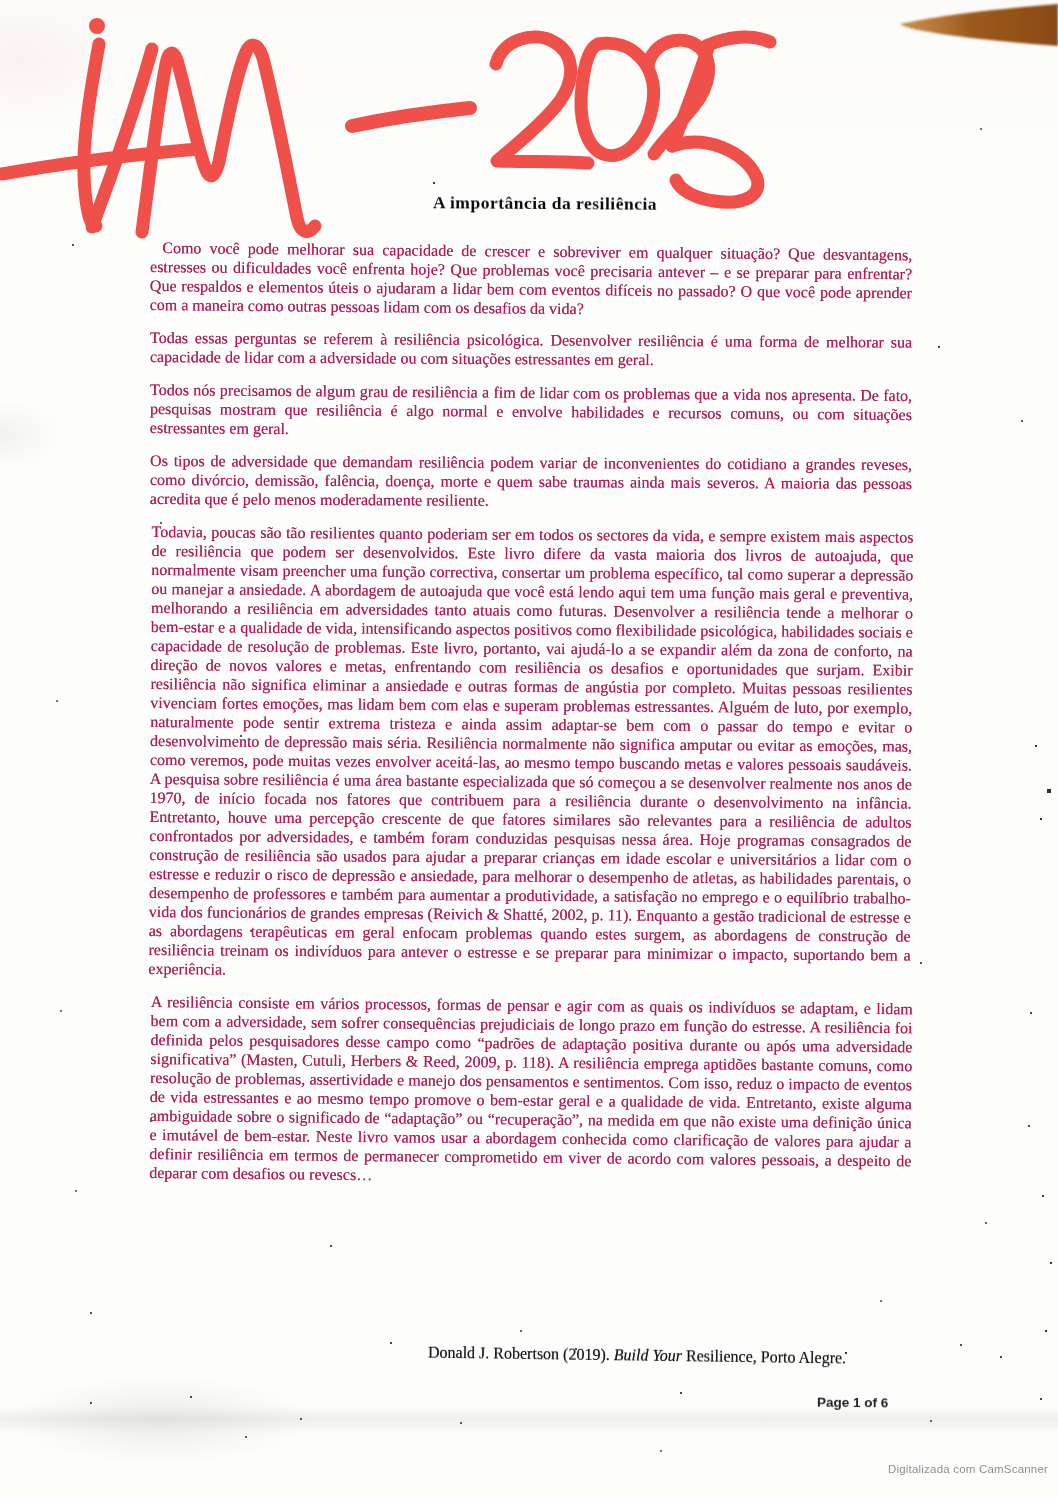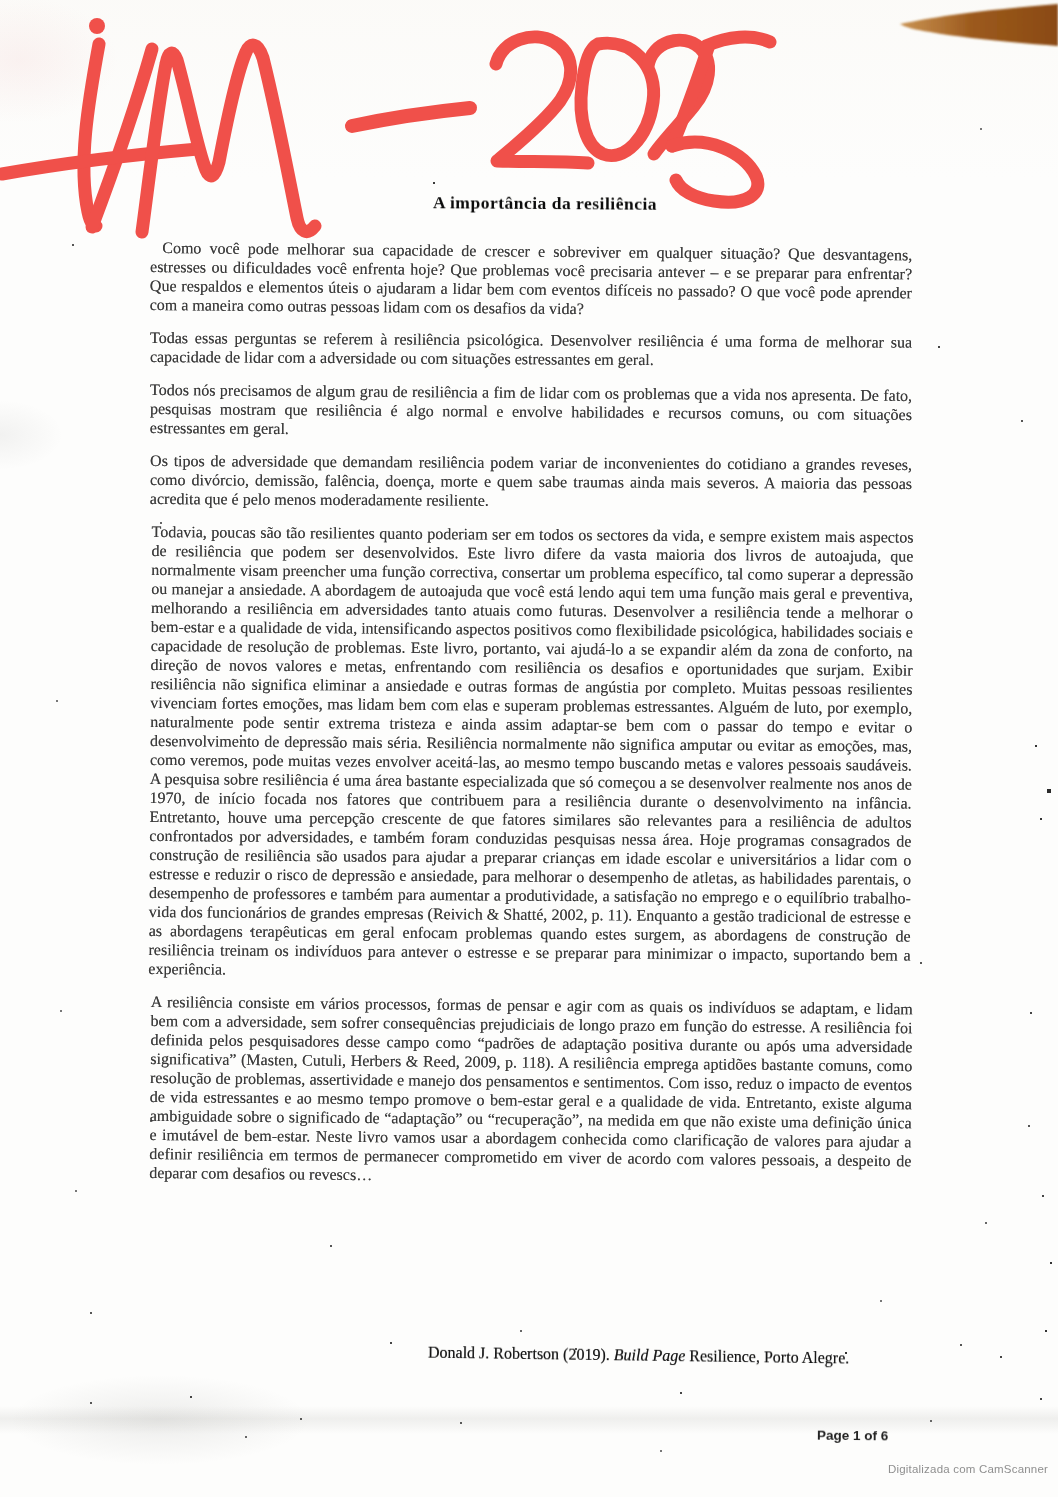--- a/index.html
+++ b/index.html
@@ -37,21 +37,21 @@
       660px 1450px 0 0 #777;
   }
   #title{
     position:absolute;left:150px;top:193px;width:790px;
     text-align:center;font-weight:bold;font-size:17.5px;letter-spacing:0.5px;
     color:#161616;transform:rotate(0.4deg);
     filter:blur(0.25px) contrast(1.1);
   }
   #textblock{
     position:absolute;left:150px;top:238px;width:762px;
-    font-size:16px;line-height:19px;color:#404040;
+    font-size:16px;line-height:19px;color:#be185d;
     text-align:justify;
     filter:blur(0.28px) contrast(1.08);
   }
   #textblock p{margin:0 0 14px 0;text-shadow:0 0 0.4px rgba(0,0,0,0.55);}
   .r1{transform:rotate(0.55deg);transform-origin:left center;}
   .r2{transform:rotate(0.35deg);transform-origin:left center;}
   .r3{transform:rotate(0.45deg);transform-origin:left center;}
   .r4{transform:rotate(0.30deg);transform-origin:left center;}
   .r5{transform:rotate(0.42deg);transform-origin:left center;}
   .r6{transform:rotate(0.55deg);transform-origin:left center;}
@@ -62,21 +62,20 @@
     filter:blur(0.25px) contrast(1.08);
     text-shadow:0 0 0.4px rgba(0,0,0,0.55);
   }
   #citation .it{font-style:italic;}
   #pagenum{
     position:absolute;left:817px;top:1395px;
     font-family:"Liberation Sans", sans-serif;
     font-size:13.5px;font-weight:bold;color:#232323;
     transform:rotate(0.6deg);
     filter:blur(0.2px);
-    margin-top:33px;
   }
   #edge-shadow{
     position:absolute;left:0;top:1406px;width:1058px;height:28px;
     background:linear-gradient(180deg, rgba(0,0,0,0) 0%, rgba(115,115,108,0.10) 45%, rgba(115,115,108,0.06) 70%, rgba(0,0,0,0) 100%);
     pointer-events:none;
   }
   #watermark{
     position:absolute;left:888px;top:1463px;
     font-family:"Liberation Sans", sans-serif;
     font-size:11.5px;color:#8f8f8f;letter-spacing:0.2px;text-align:right;
@@ -125,21 +124,21 @@
   <div id="textblock">
     <p class="r1 indent">Como você pode melhorar sua capacidade de crescer e sobreviver em qualquer situação? Que desvantagens, estresses ou dificuldades você enfrenta hoje? Que problemas você precisaria antever – e se preparar para enfrentar? Que respaldos e elementos úteis o ajudaram a lidar bem com eventos difíceis no passado? O que você pode aprender com a maneira como outras pessoas lidam com os desafios da vida?</p>
     <p class="r2">Todas essas perguntas se referem à resiliência psicológica. Desenvolver resiliência é uma forma de melhorar sua capacidade de lidar com a adversidade ou com situações estressantes em geral.</p>
     <p class="r3">Todos nós precisamos de algum grau de resiliência a fim de lidar com os problemas que a vida nos apresenta. De fato, pesquisas mostram que resiliência é algo normal e envolve habilidades e recursos comuns, ou com situações estressantes em geral.</p>
     <p class="r4">Os tipos de adversidade que demandam resiliência podem variar de inconvenientes do cotidiano a grandes reveses, como divórcio, demissão, falência, doença, morte e quem sabe traumas ainda mais severos. A maioria das pessoas acredita que é pelo menos moderadamente resiliente.</p>
     <p class="r5">Todavia, poucas são tão resilientes quanto poderiam ser em todos os sectores da vida, e sempre existem mais aspectos de resiliência que podem ser desenvolvidos. Este livro difere da vasta maioria dos livros de autoajuda, que normalmente visam preencher uma função correctiva, consertar um problema específico, tal como superar a depressão ou manejar a ansiedade. A abordagem de autoajuda que você está lendo aqui tem uma função mais geral e preventiva, melhorando a resiliência em adversidades tanto atuais como futuras. Desenvolver a resiliência tende a melhorar o bem-estar e a qualidade de vida, intensificando aspectos positivos como flexibilidade psicológica, habilidades sociais e capacidade de resolução de problemas. Este livro, portanto, vai ajudá-lo a se expandir além da zona de conforto, na direção de novos valores e metas, enfrentando com resiliência os desafios e oportunidades que surjam. Exibir resiliência não significa eliminar a ansiedade e outras formas de angústia por completo. Muitas pessoas resilientes vivenciam fortes emoções, mas lidam bem com elas e superam problemas estressantes. Alguém de luto, por exemplo, naturalmente pode sentir extrema tristeza e ainda assim adaptar-se bem com o passar do tempo e evitar o desenvolvimento de depressão mais séria. Resiliência normalmente não significa amputar ou evitar as emoções, mas, como veremos, pode muitas vezes envolver aceitá-las, ao mesmo tempo buscando metas e valores pessoais saudáveis. A pesquisa sobre resiliência é uma área bastante especializada que só começou a se desenvolver realmente nos anos de 1970, de início focada nos fatores que contribuem para a resiliência durante o desenvolvimento na infância. Entretanto, houve uma percepção crescente de que fatores similares são relevantes para a resiliência de adultos confrontados por adversidades, e também foram conduzidas pesquisas nessa área. Hoje programas consagrados de construção de resiliência são usados para ajudar a preparar crianças em idade escolar e universitários a lidar com o estresse e reduzir o risco de depressão e ansiedade, para melhorar o desempenho de atletas, as habilidades parentais, o desempenho de professores e também para aumentar a produtividade, a satisfação no emprego e o equilíbrio trabalho-vida dos funcionários de grandes empresas (Reivich &amp; Shatté, 2002, p. 11). Enquanto a gestão tradicional de estresse e as abordagens terapêuticas em geral enfocam problemas quando estes surgem, as abordagens de construção de resiliência treinam os indivíduos para antever o estresse e se preparar para minimizar o impacto, suportando bem a experiência.</p>
     <p class="r6">A resiliência consiste em vários processos, formas de pensar e agir com as quais os indivíduos se adaptam, e lidam bem com a adversidade, sem sofrer consequências prejudiciais de longo prazo em função do estresse. A resiliência foi definida pelos pesquisadores desse campo como “padrões de adaptação positiva durante ou após uma adversidade significativa” (Masten, Cutuli, Herbers &amp; Reed, 2009, p. 118). A resiliência emprega aptidões bastante comuns, como resolução de problemas, assertividade e manejo dos pensamentos e sentimentos. Com isso, reduz o impacto de eventos de vida estressantes e ao mesmo tempo promove o bem-estar geral e a qualidade de vida. Entretanto, existe alguma ambiguidade sobre o significado de “adaptação” ou “recuperação”, na medida em que não existe uma definição única e imutável de bem-estar. Neste livro vamos usar a abordagem conhecida como clarificação de valores para ajudar a definir resiliência em termos de permanecer comprometido em viver de acordo com valores pessoais, a despeito de deparar com desafios ou revescs…</p>
   </div>
 
   <div id="citation">
-    <span>Donald J. Robertson (2019). </span><span class="it">Build Page</span><span> Resilience, Porto Alegre.</span>
+    <span>Donald J. Robertson (2019). </span><span class="it">Build Your</span><span> Resilience, Porto Alegre.</span>
   </div>
 
   <div id="pagenum">Page 1 of 6</div>
 
   <div id="edge-shadow"></div>
 
   <div id="watermark">Digitalizada com CamScanner</div>
 
 </div>
 

